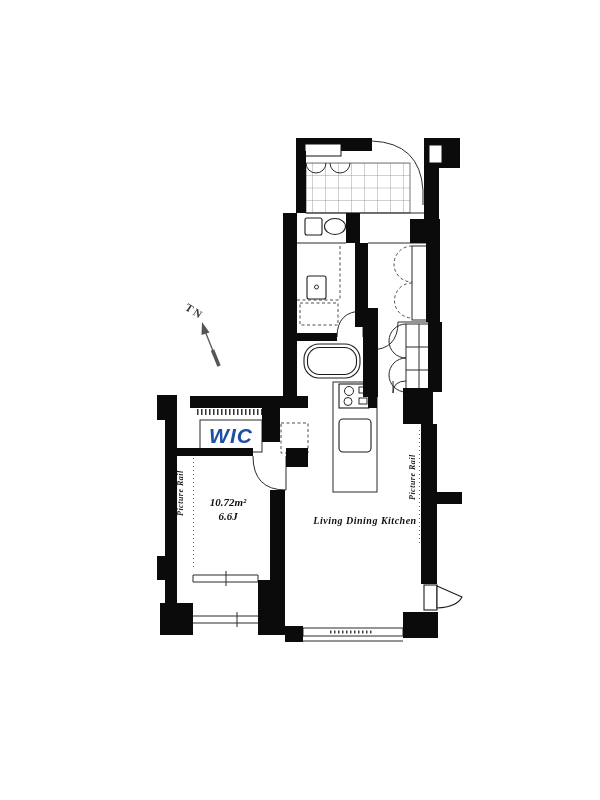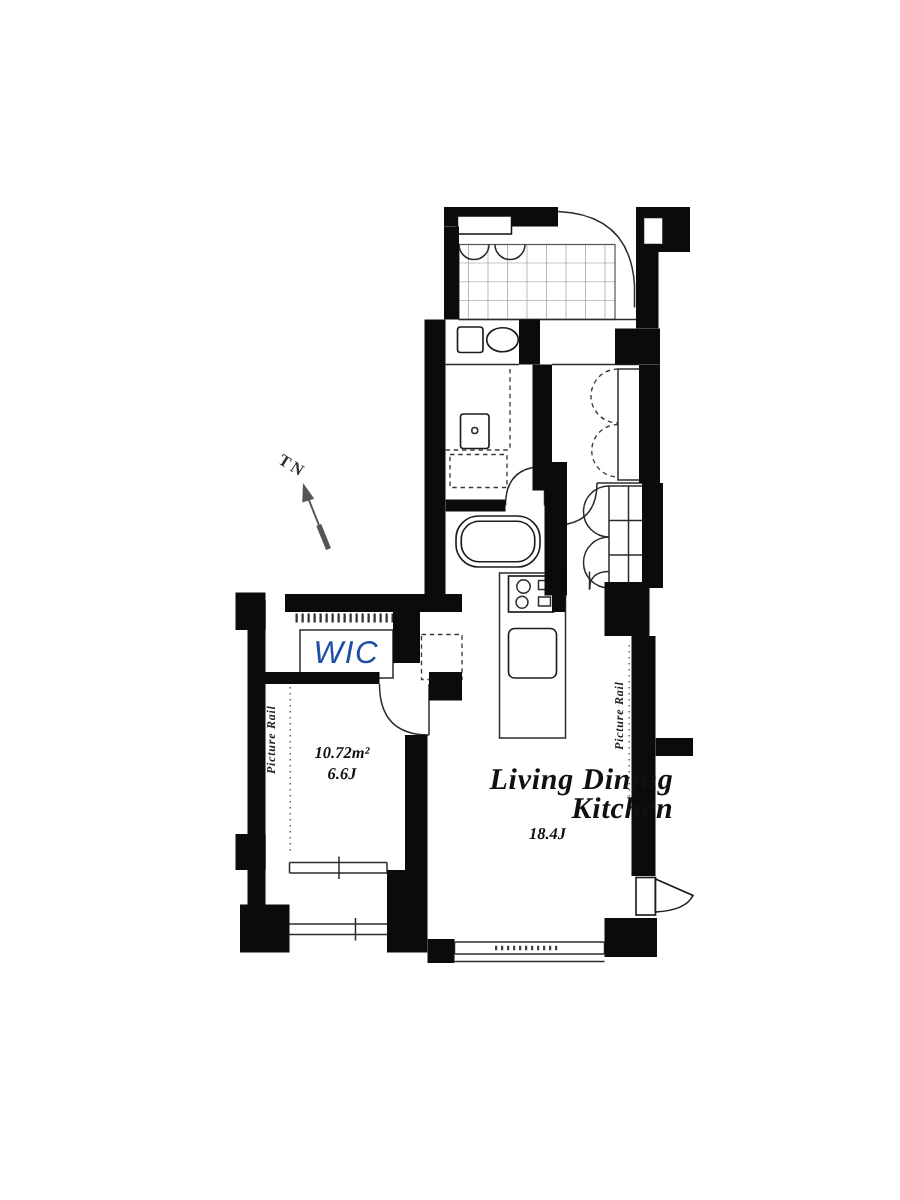--- a/index.html
+++ b/index.html
@@ -6,22 +6,22 @@
   .canvas{position:relative;width:600px;height:800px;background:#fff;overflow:hidden;
           font-family:"Liberation Serif", serif;}
   svg{position:absolute;left:0;top:0;}
   .w{fill:var(--wall,#0b0b0b);}
   .thin{stroke:#2b2b2b;stroke-width:1;fill:none;}
   .fx{stroke:#1c1c1c;stroke-width:1.1;fill:#ffffff;}
   .dash{stroke:#3a3a3a;stroke-width:0.9;fill:none;stroke-dasharray:3,2.5;}
   .lbl{position:absolute;text-align:center;color:#101010;font-style:italic;font-weight:bold;}
   .room-name{font-size:17px;line-height:19px;letter-spacing:0.5px;}
   .room-area{font-size:11px;line-height:14px;}
-  .ldk .room-name{font-size:20px;text-align:right;}
-  .wic{font-family:"Liberation Sans",sans-serif;font-style:italic;font-weight:normal;
+  .ldk .room-name{font-size:10px;}
+  .wic{font-family:"Liberation Sans",sans-serif;font-style:italic;font-weight:bold;
        font-size:21px;letter-spacing:1px;color:var(--wic,#1d4fa5);}
   .vtext{position:absolute;font-size:8px;font-style:italic;font-weight:bold;color:#222;
          transform:rotate(-90deg);transform-origin:0 0;white-space:nowrap;letter-spacing:0.5px;}
   .tn{position:absolute;font-weight:bold;font-size:11px;color:#333;
       transform:rotate(32deg);letter-spacing:2px;}
 </style>
 </head>
 <body>
 
 <div class="canvas">
@@ -191,21 +191,20 @@
     </g>
   </svg>
 
   <div class="lbl" style="left:163px;top:495px;width:130px;">
     <div class="room-area">10.72m²</div>
     <div class="room-area">6.6J</div>
   </div>
 
   <div class="lbl ldk" style="left:281px;top:511px;width:168px;">
     <div class="room-name">Living Dining Kitchen</div>
-    <div class="room-area">18.4J</div>
   </div>
 
   <div class="lbl wic" style="left:200px;top:420px;width:62px;height:32px;line-height:31px;">WIC</div>
 
   <div class="vtext" style="left:176px;top:516px;">Picture Rail</div>
 
   <div class="vtext" style="left:408px;top:500px;">Picture Rail</div>
 
   <div class="tn" style="left:185px;top:305px;">TN</div>
 </div>

